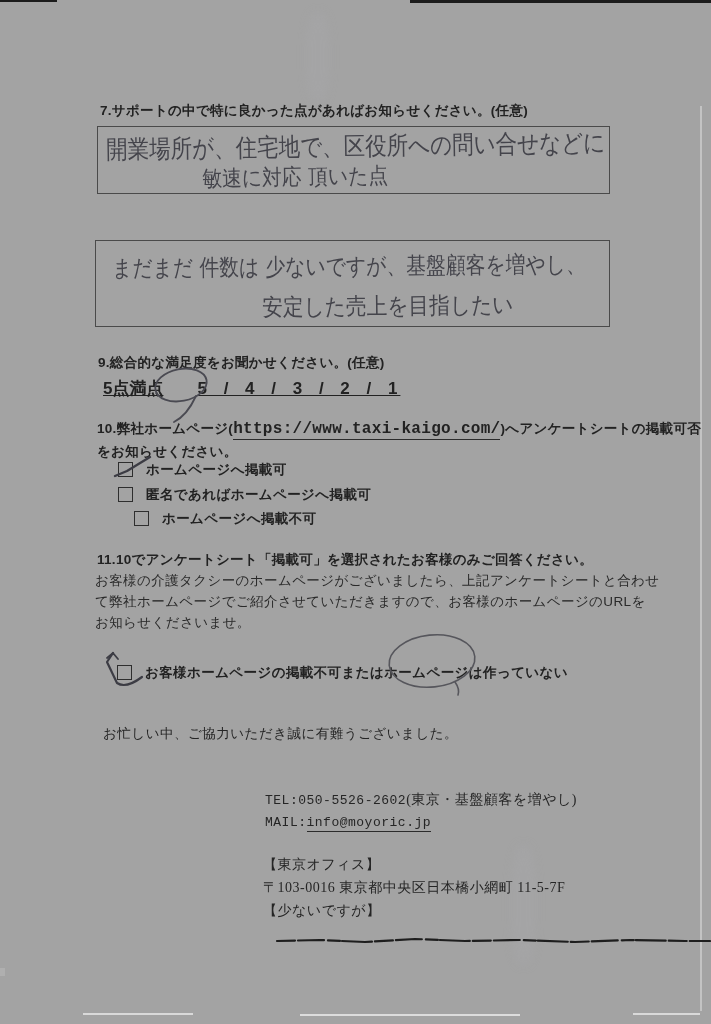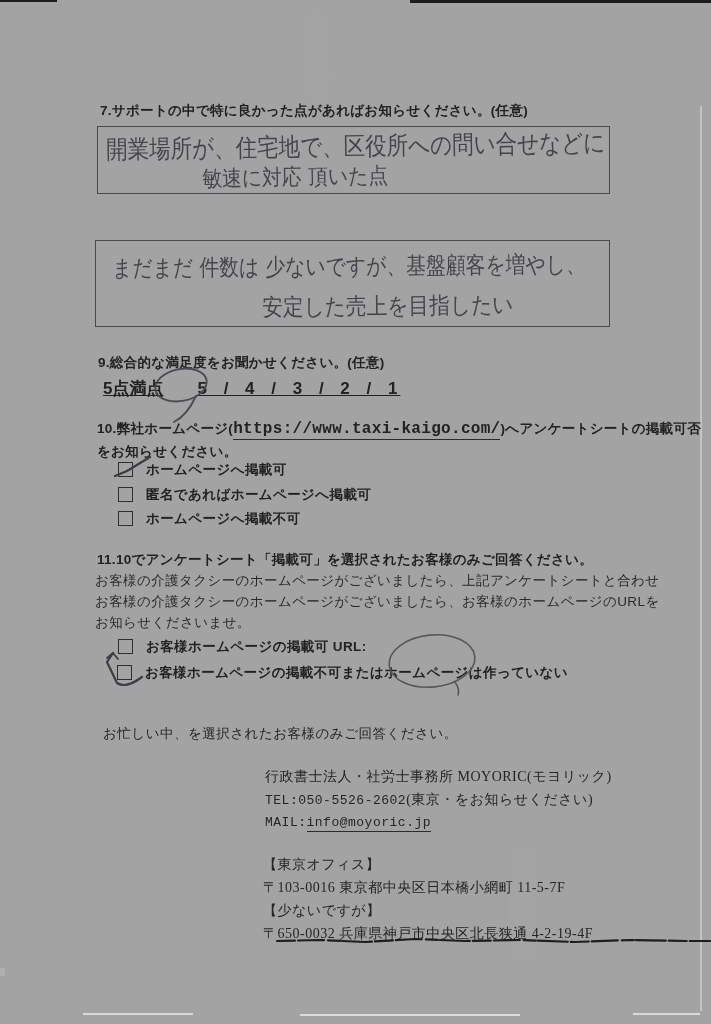--- a/index.html
+++ b/index.html
@@ -69,61 +69,55 @@
     <span class="cb"></span>
     <span class="cb-label">ホームページへ掲載可</span>
   </div>
   <svg class="abs" style="left:111px;top:450px;" width="52" height="34" viewBox="0 0 52 34">
     <path d="M 4 26 L 16 21 L 39 7" fill="none" stroke="#3c3c44" stroke-width="2.4" stroke-linecap="round" stroke-linejoin="round"></path>
   </svg>
   <div class="abs cb-row" style="left:118px;top:486px;">
     <span class="cb"></span>
     <span class="cb-label">匿名であればホームページへ掲載可</span>
   </div>
-  <div class="abs cb-row" style="left:118px;top:510px;">
+  <div class="abs cb-row" style="left:134px;top:510px;">
     <span class="cb"></span>
     <span class="cb-label">ホームページへ掲載不可</span>
   </div>
 
   <div class="abs q-heading" style="left:97px;top:551px;">11.10でアンケートシート「掲載可」を選択されたお客様のみご回答ください。</div>
   <div class="abs q-body" style="left:95px;top:572px;">お客様の介護タクシーのホームページがございましたら、上記アンケートシートと合わせ</div>
-  <div class="abs q-body" style="left:95px;top:593px;">お客様の介護タクシーのホームページがございましたら、お客様のホームページのURLを</div>
+  <div class="abs q-body" style="left:95px;top:593px;">て弊社ホームページでご紹介させていただきますので、お客様のホームページのURLを</div>
   <div class="abs q-body" style="left:95px;top:614px;">お知らせくださいませ。</div>
 
-  <div class="abs cb-row" style="left:118px;top:638px;">
-    <span class="cb"></span>
-    <span class="cb-label">お客様ホームページの掲載可 URL:</span>
-  </div>
   <div class="abs cb-row" style="left:117px;top:664px;">
     <span class="cb"></span>
     <span class="cb-label">お客様ホームページの掲載不可またはホームページは作っていない</span>
   </div>
   <svg class="abs" style="left:102px;top:650px;" width="48" height="42" viewBox="0 0 48 42">
     <path d="M 11 3 L 5 12 L 15 33 Q 24 39 40 27" fill="none" stroke="#3c3c44" stroke-width="2.2" stroke-linecap="round" stroke-linejoin="round"></path>
     <path d="M 11 3 L 5 8 M 11 3 L 16 9" fill="none" stroke="#3c3c44" stroke-width="1.8" stroke-linecap="round"></path>
   </svg>
   <svg class="abs" style="left:385px;top:632px;" width="96" height="64" viewBox="0 0 96 64">
     <ellipse cx="47" cy="29" rx="43" ry="26" fill="none" stroke="#56565c" stroke-width="1.6" transform="rotate(-6 47 29)"></ellipse>
     <path d="M 70 50 Q 75 57 73 63" fill="none" stroke="#56565c" stroke-width="1.6" stroke-linecap="round"></path>
   </svg>
 
-  <div class="abs serif footer-line" style="left:103px;top:725px;font-size:13.5px;">お忙しい中、を選択されたお客様のみご回答ください。</div>
+  <div class="abs serif footer-line" style="left:103px;top:725px;font-size:13.5px;">お忙しい中、ご協力いただき誠に有難うございました。</div>
 
-  <div class="abs serif footer-line" style="left:265px;top:768px;">行政書士法人・社労士事務所 MOYORIC(モヨリック)</div>
   <div class="abs serif footer-line" style="left:265px;top:791px;">
-    <span class="footer-mono">TEL:</span><span class="footer-mono">050-5526-2602</span><span>(東京・をお知らせください)</span>
+    <span class="footer-mono">TEL:</span><span class="footer-mono">050-5526-2602</span><span>(東京・基盤顧客を増やし)</span>
   </div>
   <div class="abs serif footer-line" style="left:265px;top:814px;">
     <span class="footer-mono">MAIL:</span><span class="footer-mono u">info@moyoric.jp</span>
   </div>
 
   <div class="abs serif footer-line" style="left:263px;top:856px;">【東京オフィス】</div>
   <div class="abs serif footer-line" style="left:263px;top:879px;">〒103-0016 東京都中央区日本橋小網町 11-5-7F</div>
   <div class="abs serif footer-line" style="left:263px;top:902px;">【少ないですが】</div>
-  <div class="abs serif footer-line" style="left:263px;top:925px;">〒650-0032 兵庫県神戸市中央区北長狭通 4-2-19-4F</div>
 
   <svg class="abs" style="left:275px;top:933px;" width="436" height="16" viewBox="0 0 436 16">
     <path d="M 2 8 L 45 7 L 90 9 L 140 6 L 190 8 L 245 7 L 300 9 L 355 7 L 410 8 L 435 8" fill="none" stroke="#1e1e1e" stroke-width="2.2" stroke-dasharray="18 3 26 4 12 2 30 3" stroke-linecap="round"></path>
   </svg>
   <div class="abs" style="left:83px;top:1013px;width:110px;height:2px;background:#d9d9d9;"></div>
   <div class="abs" style="left:300px;top:1014px;width:220px;height:2px;background:#dcdcdc;"></div>
   <div class="abs" style="left:633px;top:1013px;width:67px;height:2px;background:#d9d9d9;"></div>
 
 </div>
 

